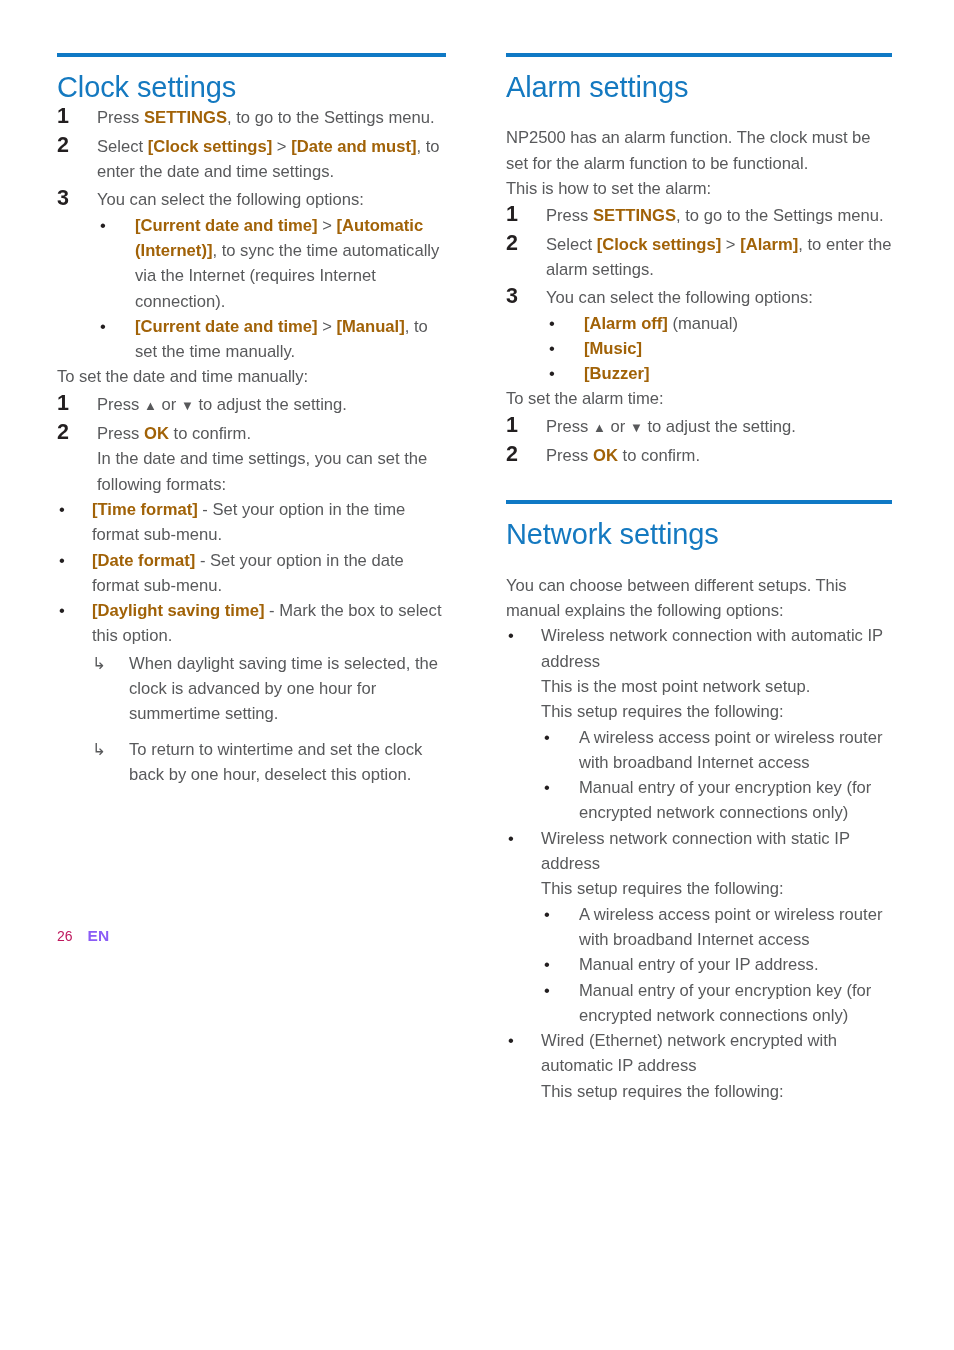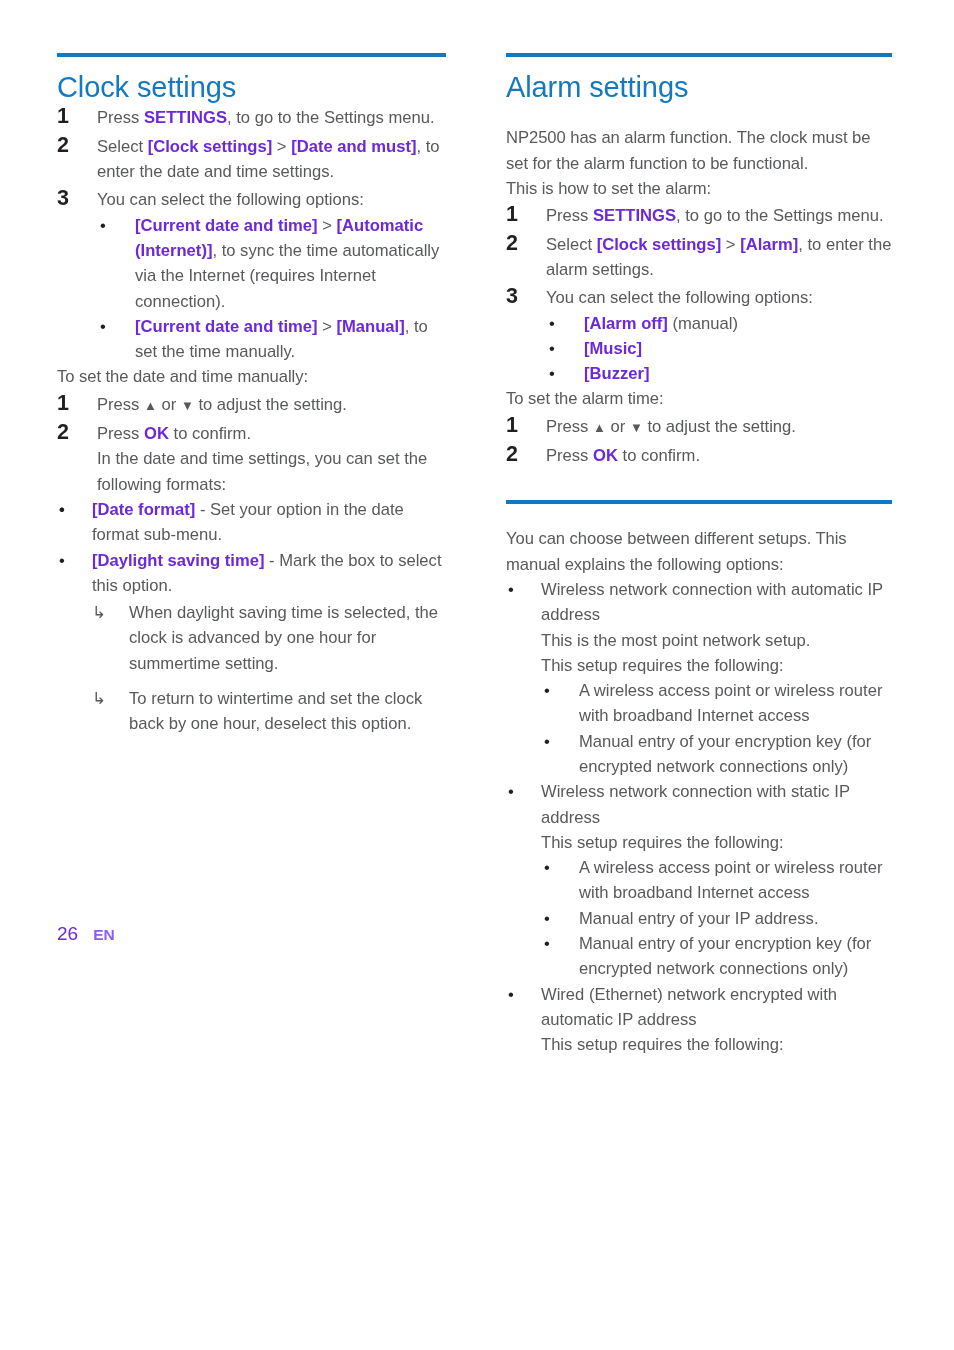--- a/index.html
+++ b/index.html
@@ -65,21 +65,21 @@
   
   .body-text {
     color: #58595b;
     font-size: 16.6px;
     line-height: 25.3px;
     margin: 0;
     letter-spacing: -0.05px;
   }
   .para { margin-top: 22px; }
   b, .b {
-    color: #6d28d9;
+    color: #a16207;
     font-weight: bold;
   }
 
   
   ol.steps {
     list-style: none;
     margin: 0;
     padding: 0;
   }
   ol.steps > li {
@@ -178,22 +178,22 @@
   
   .footer {
     position: absolute;
     left: 57px;
     bottom: 41px;
     display: flex;
     align-items: baseline;
     gap: 15px;
   }
   .footer .pagenum {
-    color: #6d28d9;
-    font-size: 19px;
+    color: #be185d;
+    font-size: 14px;
   }
   .footer .lang {
     color: #8b5cf6;
     font-size: 15.5px;
     font-weight: bold;
   }
 </style>
 </head>
 <body>
 
@@ -243,20 +243,21 @@
           <li>
             <span class="num">2</span>
             <span><span>Press </span><b>OK</b><span> to confirm.</span></span>
             <div>In the date and time settings, you can set the following formats:</div>
           </li>
         </ol>
 
         <ul class="b1">
           <li>
             <span class="dot">•</span>
+            <span><b>[Time format]</b><span> - Set your option in the time format sub-menu.</span></span>
           </li>
           <li>
             <span class="dot">•</span>
             <span><b>[Date format]</b><span> - Set your option in the date format sub-menu.</span></span>
           </li>
           <li>
             <span class="dot">•</span>
             <span><b>[Daylight saving time]</b><span> - Mark the box to select this option.</span></span>
             <ul class="arrows indent-note">
               <li>
@@ -321,20 +322,21 @@
           </li>
           <li>
             <span class="num">2</span>
             <span><span>Press </span><b>OK</b><span> to confirm.</span></span>
           </li>
         </ol>
       </div>
 
       <div class="section">
         <div class="rule"></div>
+        <h1 class="heading">Network settings</h1>
 
         <p class="body-text para">You can choose between different setups. This manual explains the following options:</p>
 
         <ul class="b1">
 
           <li>
             <span class="dot">•</span>
             <span>Wireless network connection with automatic IP address</span>
             <div>This is the most point network setup.</div>
             <div>This setup requires the following:</div>

